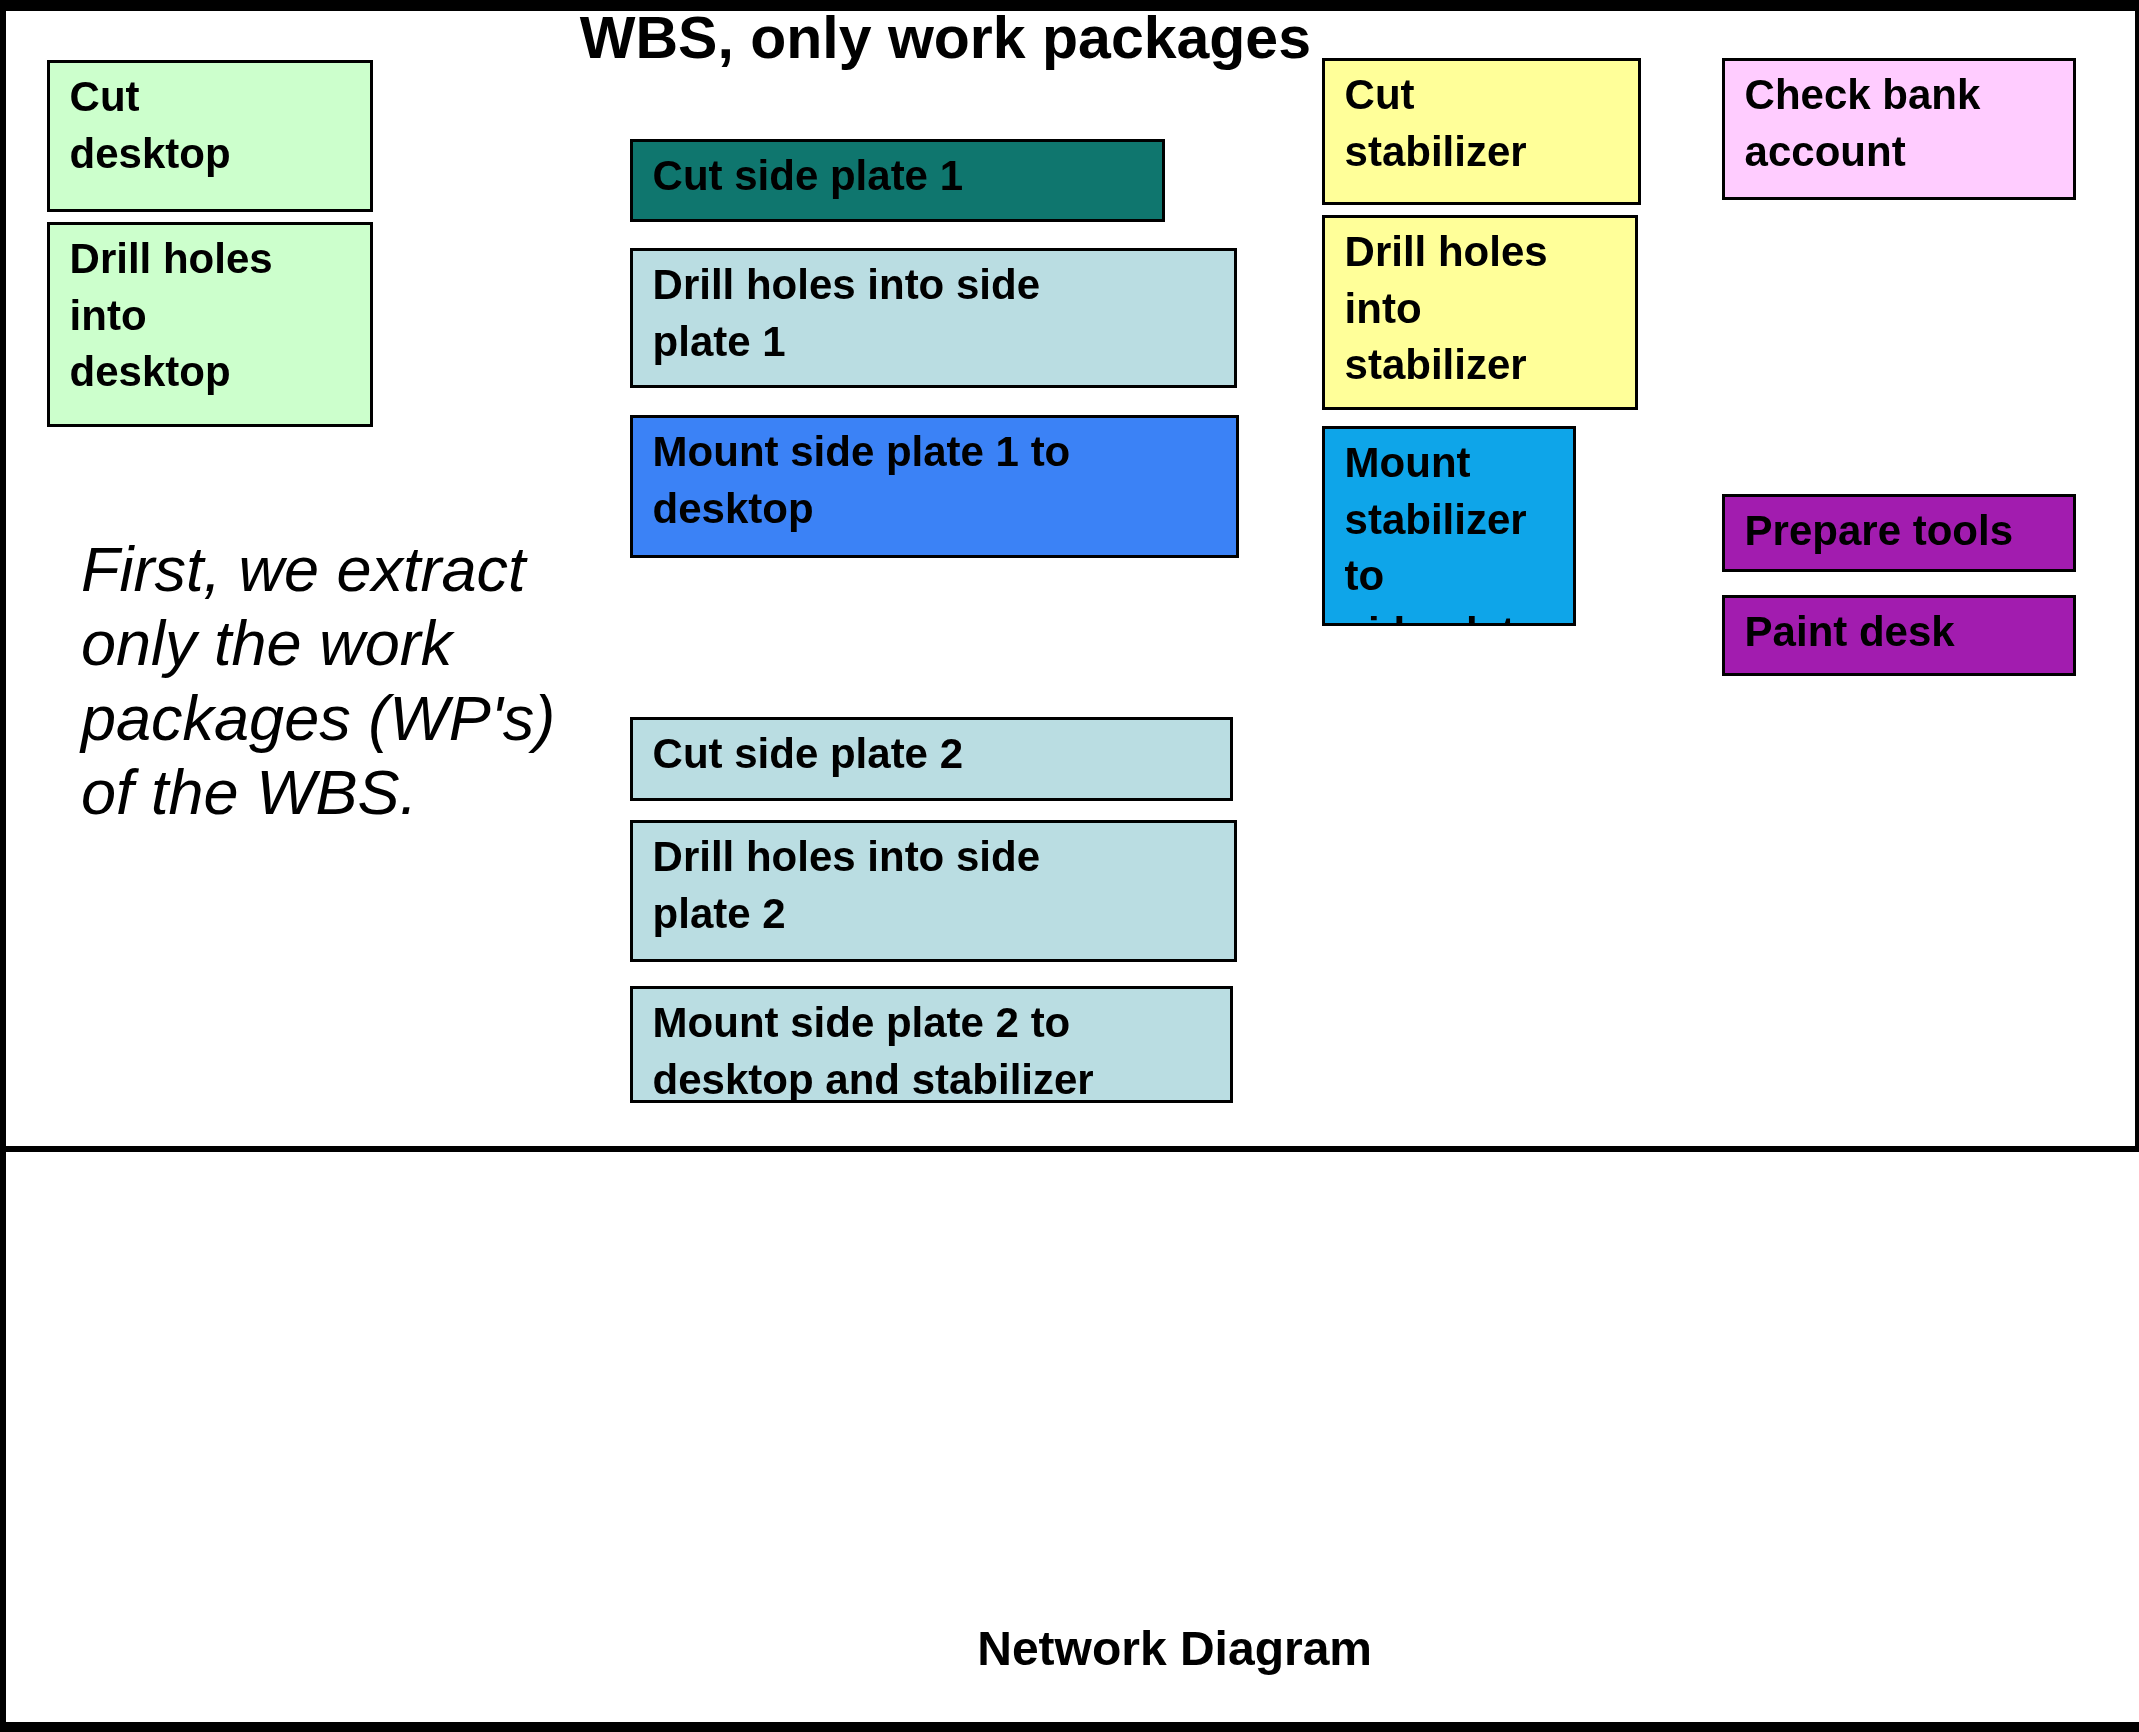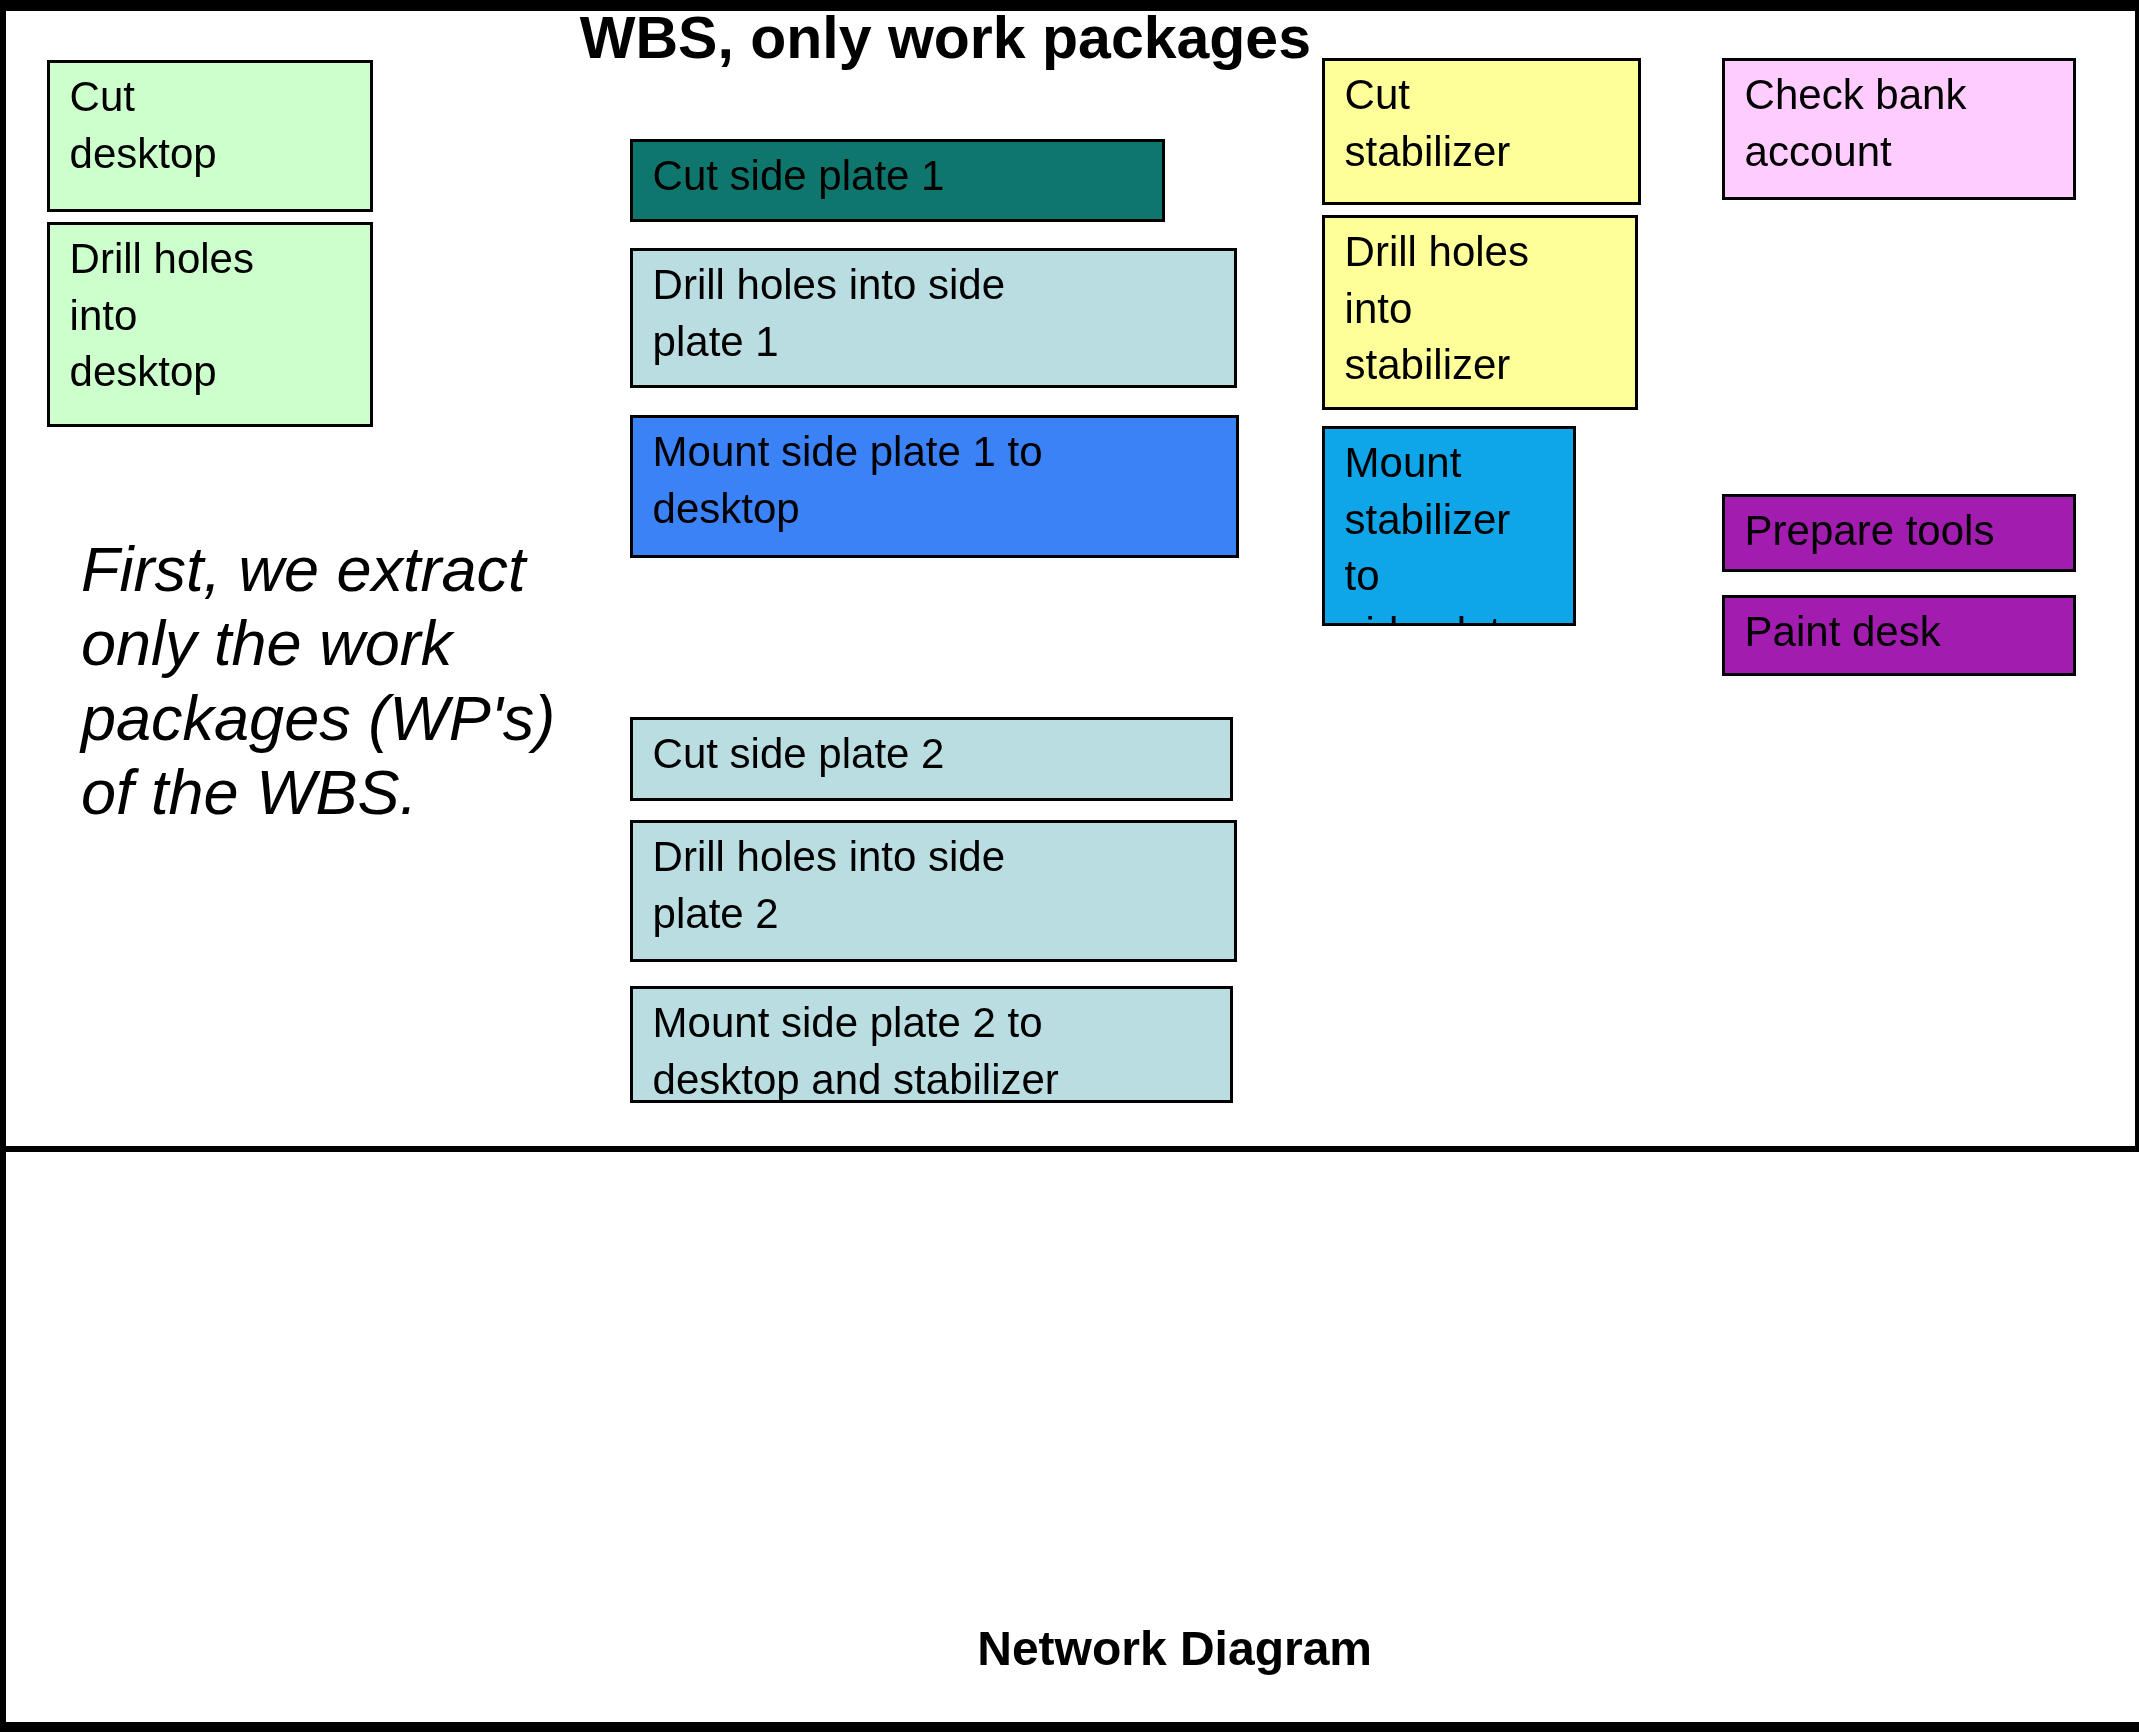--- a/index.html
+++ b/index.html
@@ -33,21 +33,21 @@
     line-height: 1.2;
     text-align: right;
     white-space: nowrap;
   }
   #wbs-title { left: 316px; top: 3px; width: 995px; }
   #network-title { left: 769px; top: 1620px; width: 603px; font-size: 48px; }
   .wp-box {
     position: absolute;
     border: 3.8px solid #000;
     padding: 6px 19.6px;
-    font-weight: normal;
+    font-weight: bold;
     font-size: 42px;
     line-height: 1.35;
     white-space: pre-line;
     overflow: hidden;
   }
   #note {
     position: absolute;
     left: 81px; top: 532px; width: 527px;
     font-style: italic;
     font-size: 63px;

